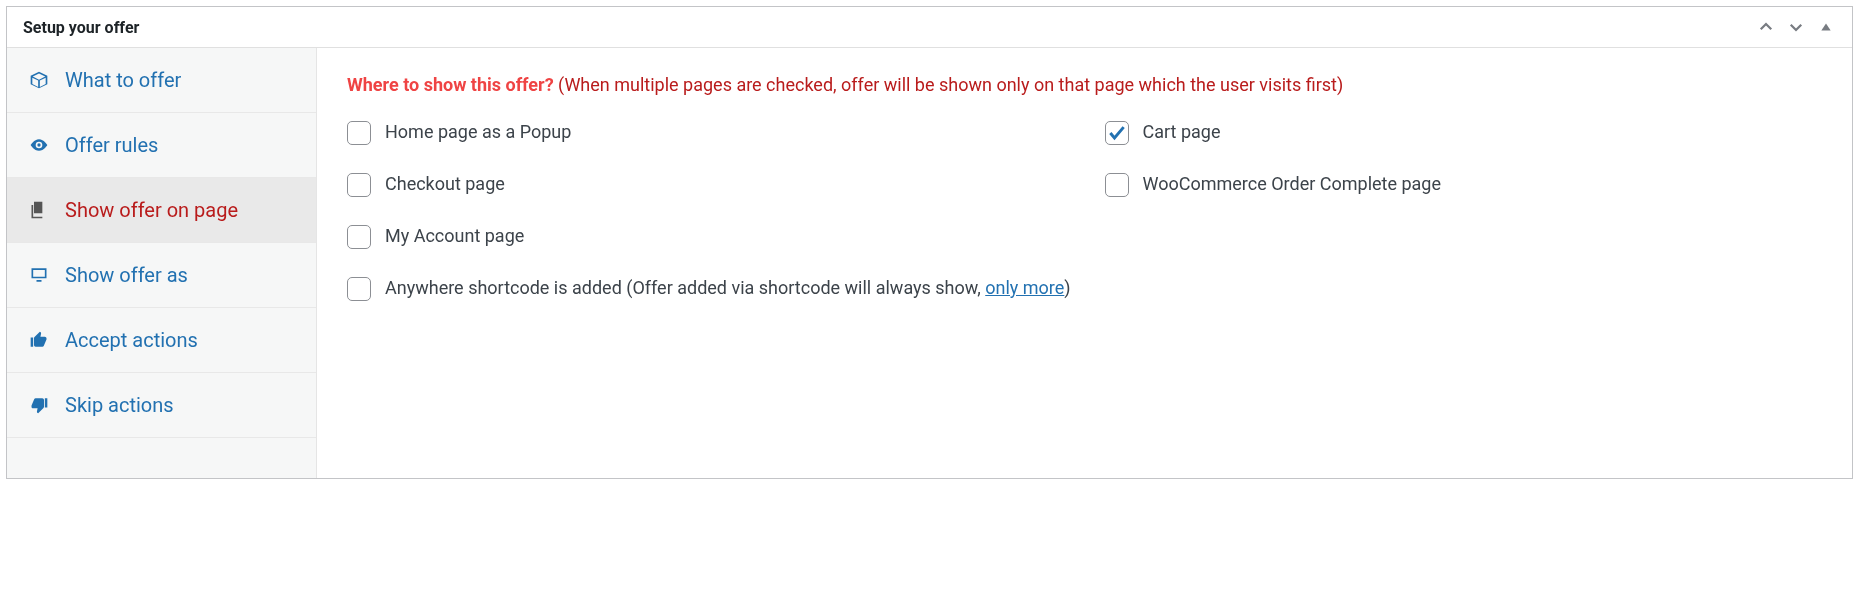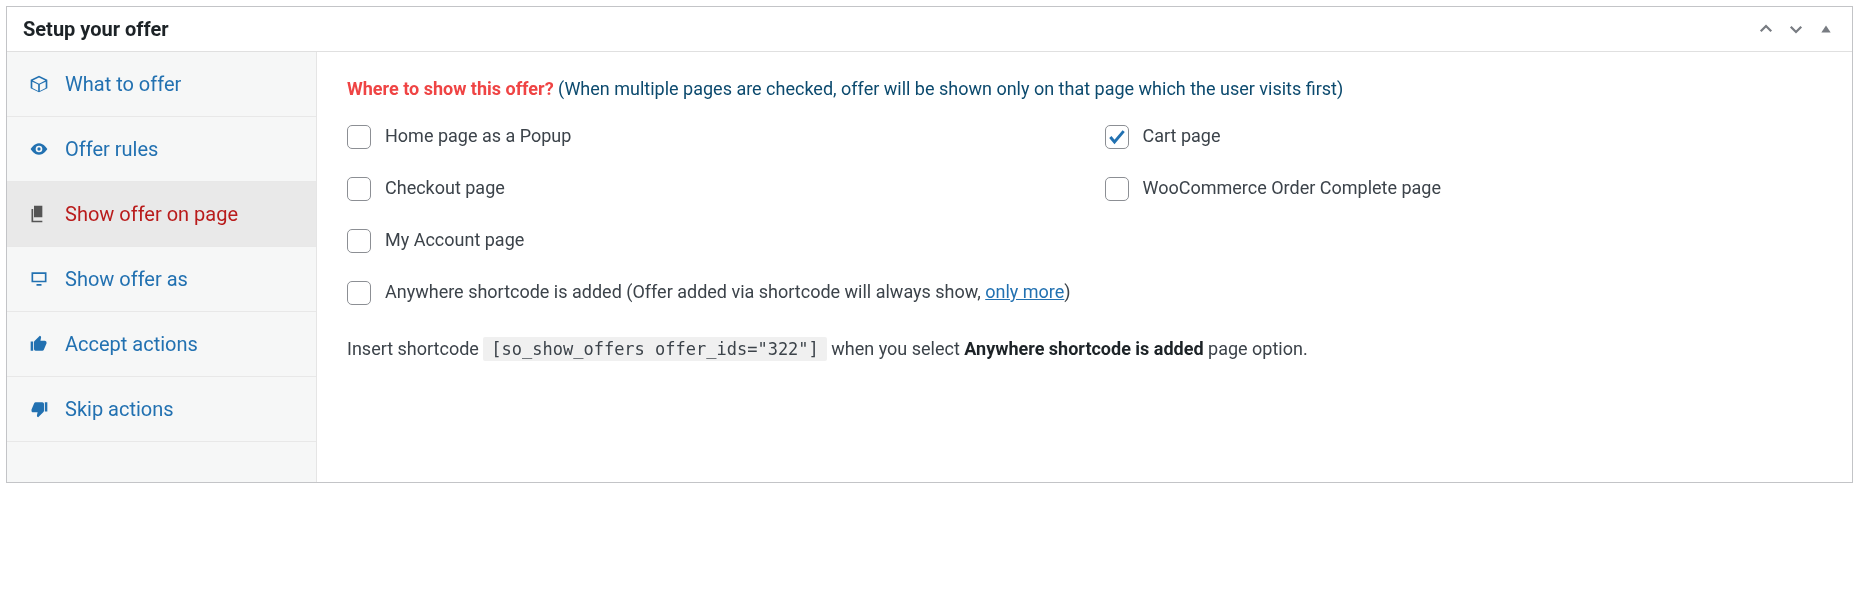--- a/index.html
+++ b/index.html
@@ -16,21 +16,21 @@
   }
   .panel-header {
     display: flex;
     align-items: center;
     justify-content: space-between;
     padding: 10px 16px;
     border-bottom: 1px solid #e0e0e0;
     background: #fff;
   }
   .panel-title {
-    font-size: 20px;
+    font-size: 16px;
     font-weight: 700;
     color: #1d2327;
   }
   .panel-controls {
     display: flex;
     align-items: center;
     gap: 10px;
   }
   .panel-controls .ctrl {
     width: 20px;
@@ -77,21 +77,21 @@
   .content {
     flex: 1;
     padding: 26px 30px;
     color: #3c434a;
   }
   .section-heading {
     font-size: 18px;
     margin-bottom: 26px;
   }
   .section-heading .bold { font-weight: 700; color: #ef4444; }
-  .section-heading .sub { font-weight: 400; color: #0c4a6e; }
+  .section-heading .sub { font-weight: 400; color: #b91c1c; }
   .options-grid {
     display: grid;
     grid-template-columns: 1fr 1fr;
     column-gap: 40px;
     row-gap: 28px;
     margin-bottom: 28px;
   }
   .option-row {
     display: flex;
     gap: 14px;
@@ -272,22 +272,15 @@
         <label class="option-row wide">
           <span class="cb">
             
           </span>
           <span>
             <span>Anywhere shortcode is added (Offer added via shortcode will always show, </span><a class="link">only more</a><span>)</span>
           </span>
         </label>
       </div>
 
-      <div class="shortcode-block">
-        <span>Insert shortcode </span>
-        <code class="code">[so_show_offers offer_ids="322"]</code>
-        <span> when you select </span>
-        <span class="strong">Anywhere shortcode is added</span>
-        <span> page option.</span>
-      </div>
     </div>
   </div>
 </div>
 
 </body></html>

